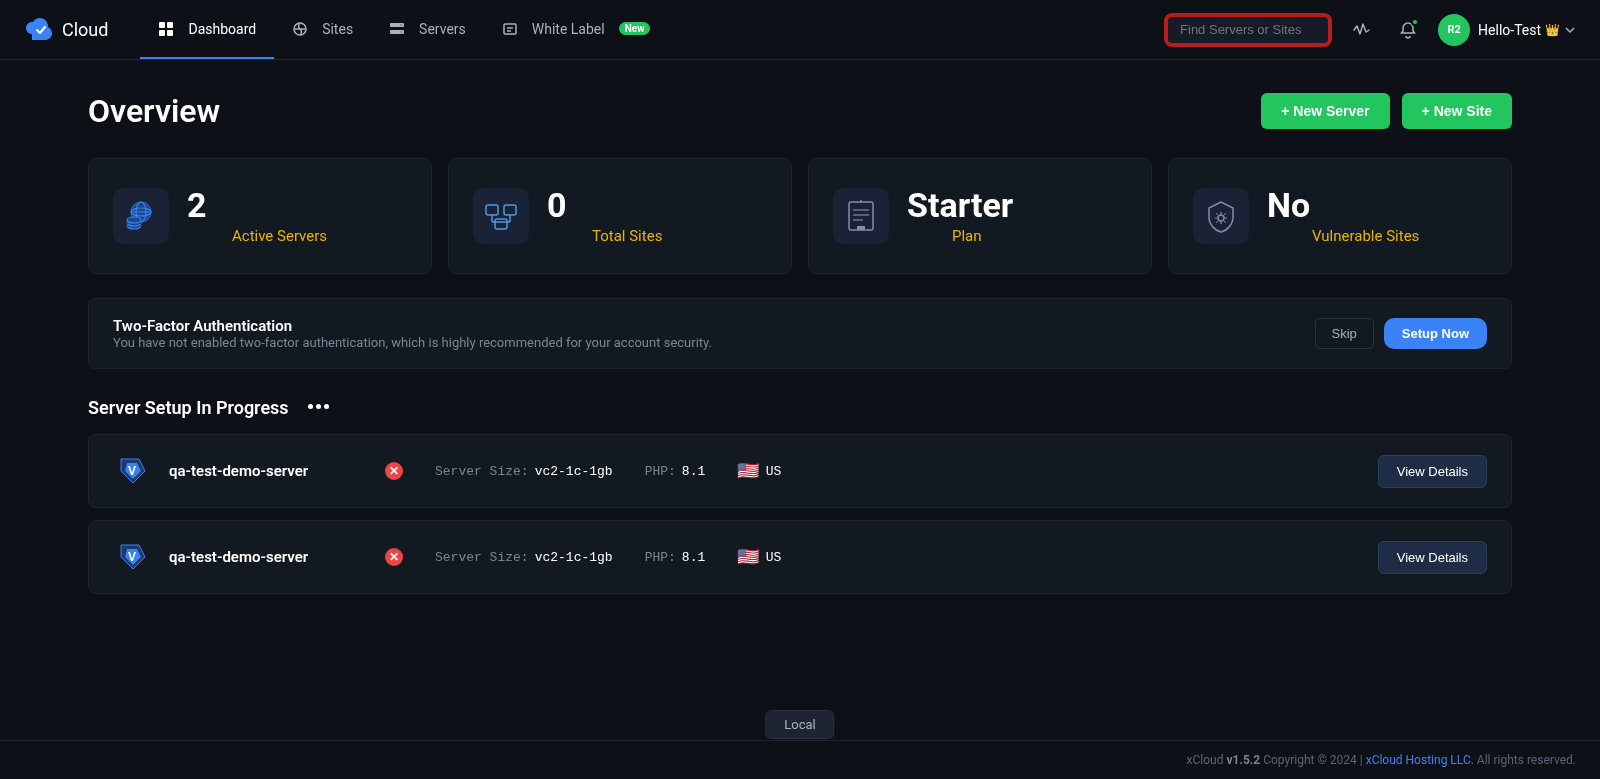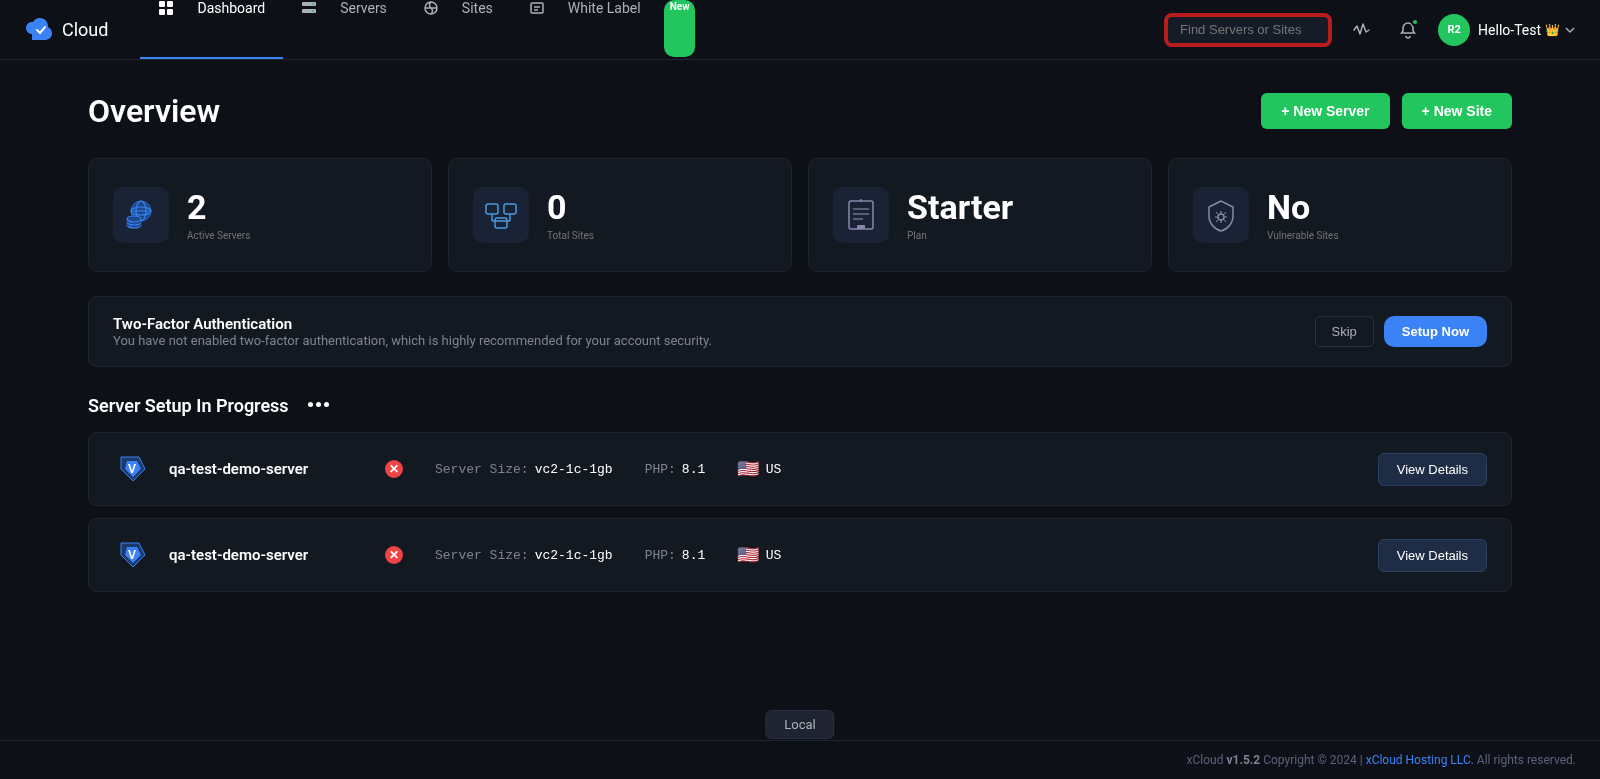--- a/index.html
+++ b/index.html
@@ -36,22 +36,23 @@
       height: 32px;
     }
     .navbar-nav {
       display: flex;
       align-items: stretch;
       gap: 0;
       height: 100%;
     }
     .nav-item {
       display: flex;
-      gap: 23px;
-      padding: 0 18px;
+      align-items: center;
+      gap: 14px;
+      padding: 9px 18px;
       font-size: 14px;
       color: #aab0bc;
       cursor: pointer;
       position: relative;
       text-decoration: none;
       border-bottom: 2px solid transparent;
     }
     .nav-item.active {
       color: #ffffff;
       border-bottom: 2px solid #3b82f6;
@@ -204,23 +205,24 @@
       font-size: 28px;
       flex-shrink: 0;
     }
     .stat-value {
       font-size: 34px;
       font-weight: 700;
       color: #fff;
       line-height: 1.1;
     }
     .stat-label {
-      font-size: 10px;
-      color: #737373;
+      font-size: 15px;
+      color: #eab308;
       margin-top: 3px;
+      margin-left: 45px;
     }
 
     
     .tfa-banner {
       background: #131920;
       border: 1px solid #1e2530;
       border-radius: 8px;
       padding: 18px 24px;
       display: flex;
       align-items: center;
@@ -415,33 +417,33 @@
       <svg width="16" height="16" viewBox="0 0 16 16" fill="currentColor">
           <rect x="1" y="1" width="6" height="6" rx="1"></rect>
           <rect x="9" y="1" width="6" height="6" rx="1"></rect>
           <rect x="1" y="9" width="6" height="6" rx="1"></rect>
           <rect x="9" y="9" width="6" height="6" rx="1"></rect>
         </svg>
       <span>Dashboard</span>
     </a>
     <a class="nav-item">
       <svg width="16" height="16" viewBox="0 0 16 16" fill="currentColor">
+          <circle cx="8" cy="8" r="6" fill="none" stroke="currentColor" stroke-width="1.5"></circle>
+          <path d="M8 2c-2 2-2 4 0 6s2 4 0 6M2 8h12" stroke="currentColor" stroke-width="1.5" fill="none"></path>
+        </svg>
+      <span>Sites</span>
+    </a>
+    <a class="nav-item">
+      <svg width="16" height="16" viewBox="0 0 16 16" fill="currentColor">
           <rect x="1" y="2" width="14" height="4" rx="1"></rect>
           <rect x="1" y="9" width="14" height="4" rx="1"></rect>
           <circle cx="12" cy="4" r="1" fill="#22c55e"></circle>
           <circle cx="12" cy="11" r="1" fill="#22c55e"></circle>
         </svg>
       <span>Servers</span>
-    </a>
-    <a class="nav-item">
-      <svg width="16" height="16" viewBox="0 0 16 16" fill="currentColor">
-          <circle cx="8" cy="8" r="6" fill="none" stroke="currentColor" stroke-width="1.5"></circle>
-          <path d="M8 2c-2 2-2 4 0 6s2 4 0 6M2 8h12" stroke="currentColor" stroke-width="1.5" fill="none"></path>
-        </svg>
-      <span>Sites</span>
     </a>
     <a class="nav-item">
       <svg width="16" height="16" viewBox="0 0 16 16" fill="currentColor">
           <rect x="2" y="3" width="12" height="10" rx="1" fill="none" stroke="currentColor" stroke-width="1.5"></rect>
           <path d="M5 7h6M5 10h4" stroke="currentColor" stroke-width="1.5"></path>
         </svg>
       <span>White Label</span>
       <span class="badge-new">New</span>
     </a>
   </div>

